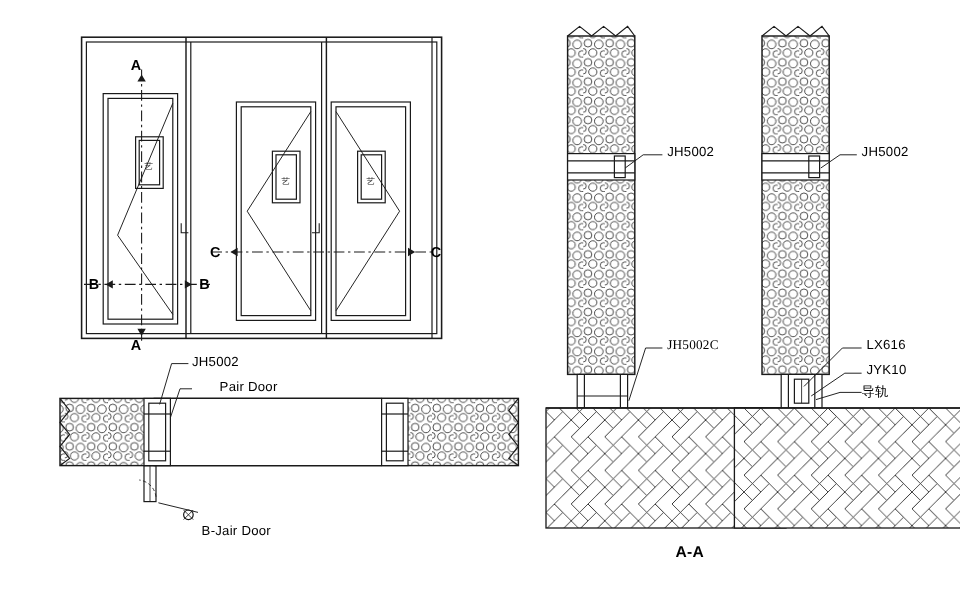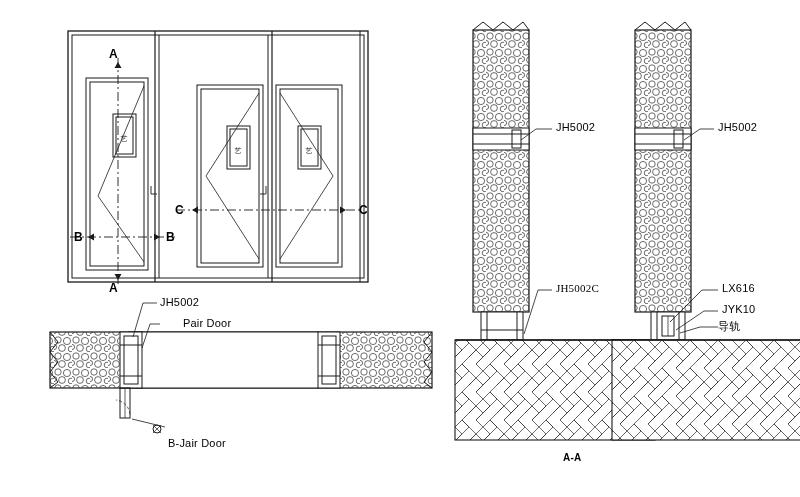--- a/index.html
+++ b/index.html
@@ -24,21 +24,21 @@
   }
   .lbl {
     position: absolute;
     font-family: "Liberation Sans", sans-serif;
     font-size: 11px;
     color: #000000;
     white-space: nowrap;
     letter-spacing: 0.2px;
   }
   .lbl.big {
-    font-size: 10px;
+    font-size: 13px;
     font-weight: bold;
   }
   .lbl.mark {
     font-size: 12px;
     font-weight: bold;
   }
 </style>
 </head>
 <body>
 

